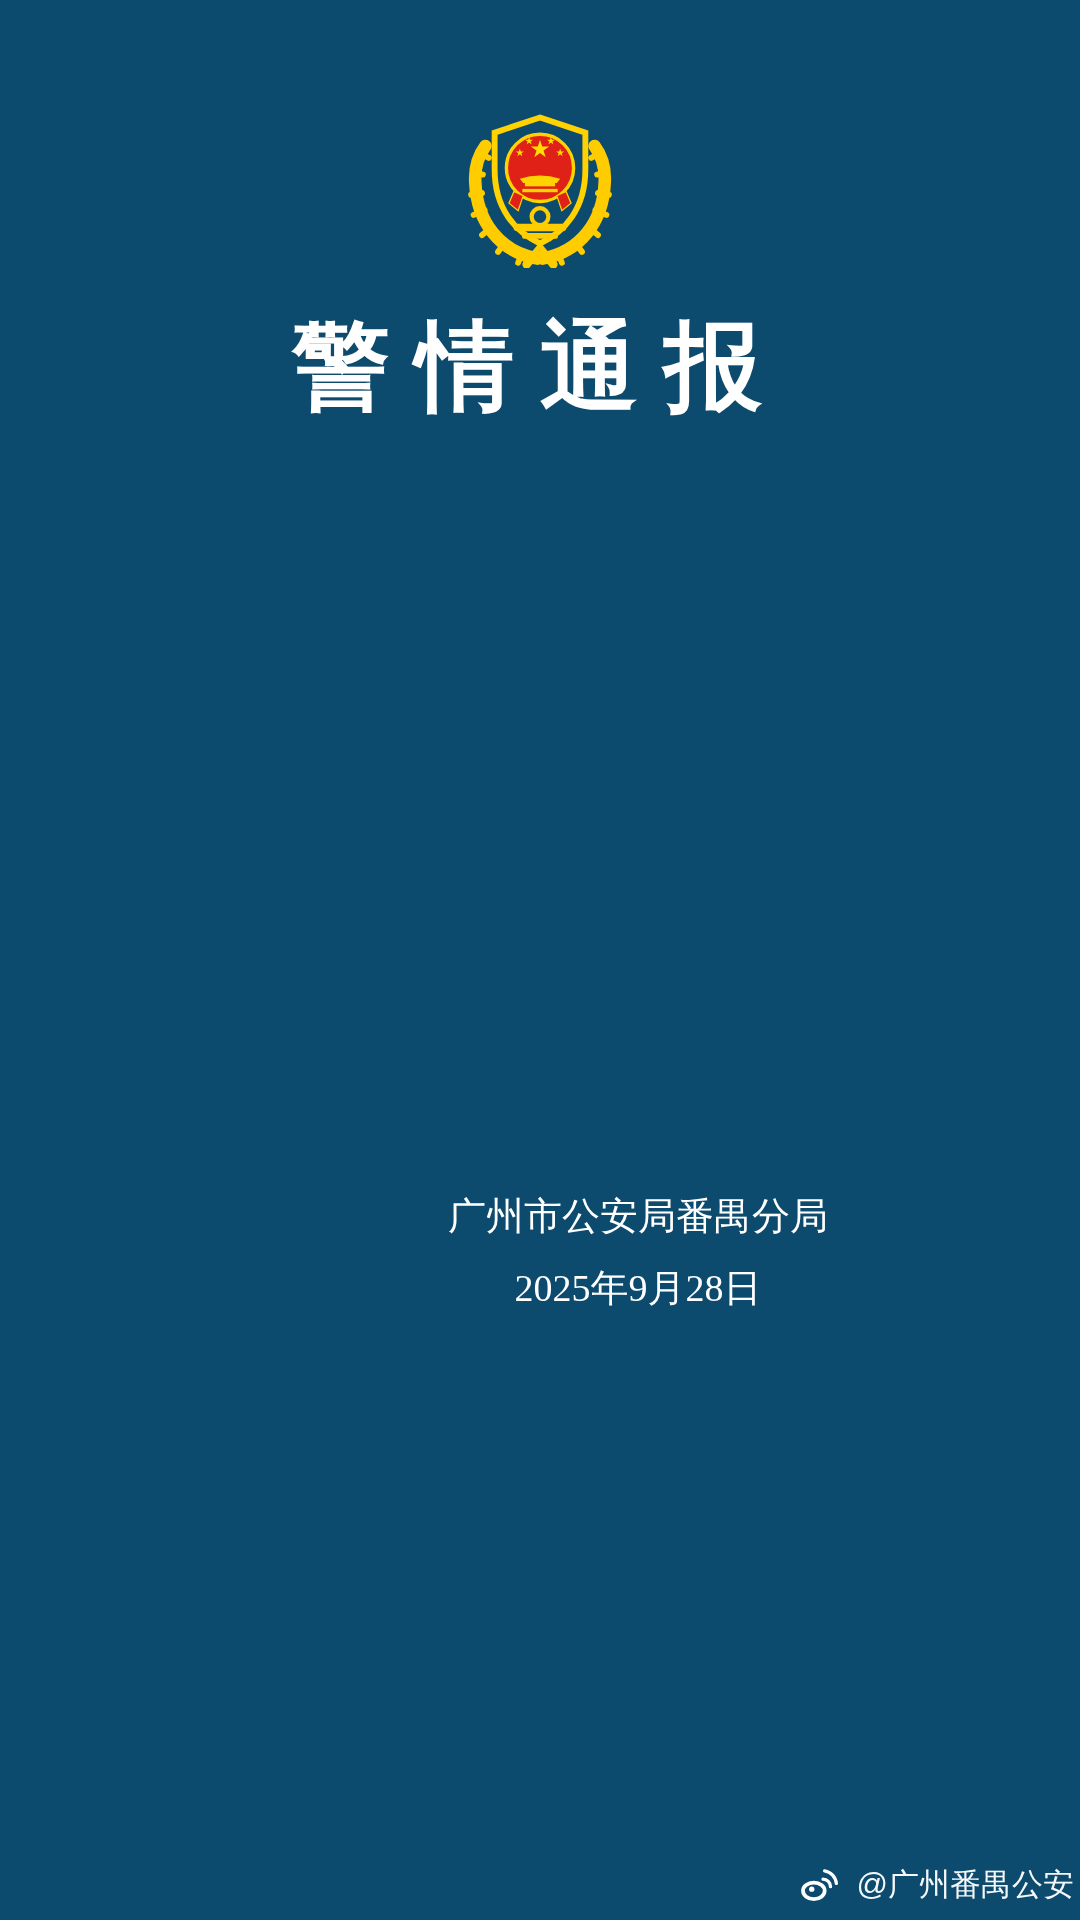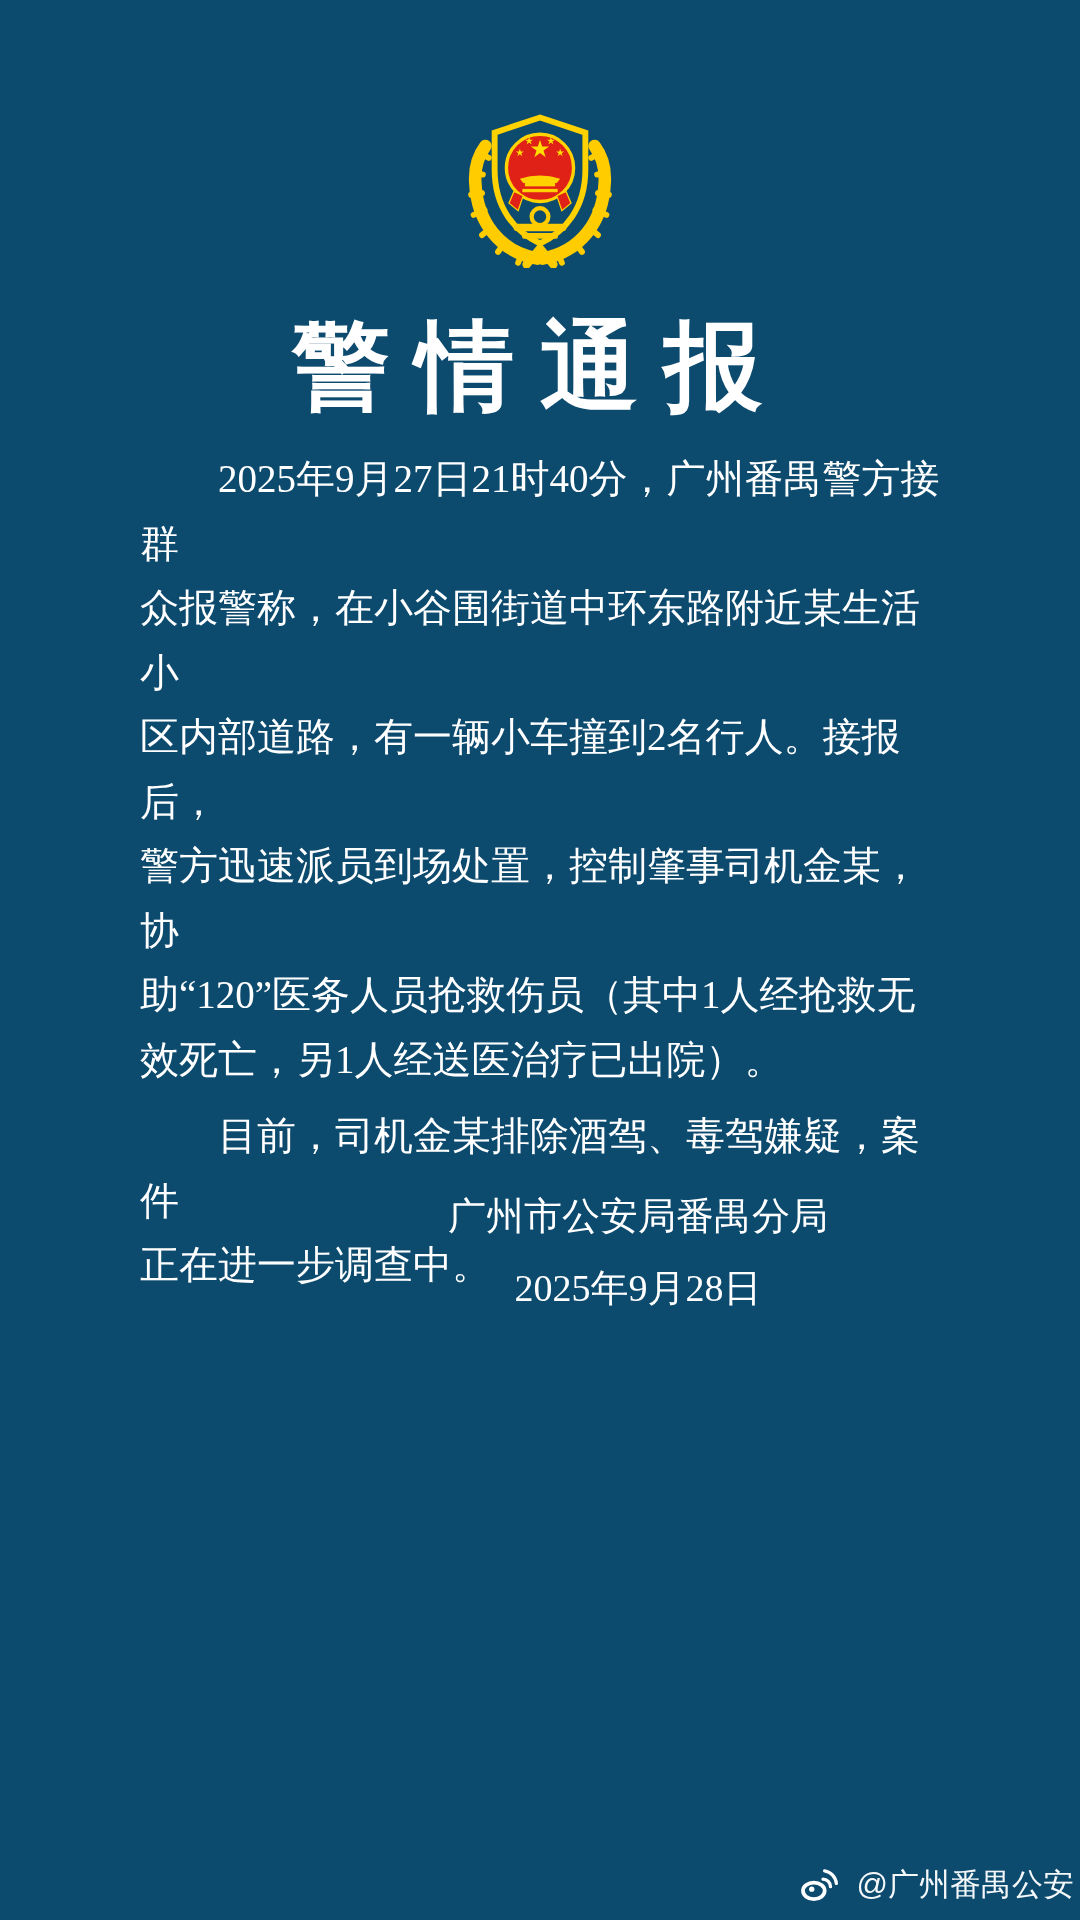--- a/index.html
+++ b/index.html
@@ -121,30 +121,20 @@
 
     <g stroke="#FFCC00" fill="none">
       <circle cx="100" cy="140" r="10" stroke-width="5"></circle>
       <path d="M73,153 L127,153" stroke-width="9" stroke-linecap="round"></path>
       <path d="M82,163 L118,163" stroke-width="7" stroke-linecap="round"></path>
     </g>
   </svg>
 
   <div class="title">警情通报</div>
 
-  <div class="body-text">
-    <p>2025年9月27日21时40分，广州番禺警方接群
-众报警称，在小谷围街道中环东路附近某生活小
-区内部道路，有一辆小车撞到2名行人。接报后，
-警方迅速派员到场处置，控制肇事司机金某，协
-助“120”医务人员抢救伤员（其中1人经抢救无
-效死亡，另1人经送医治疗已出院）。</p>
-    <p>目前，司机金某排除酒驾、毒驾嫌疑，案件
-正在进一步调查中。</p>
-  </div>
 
   <div class="signature">
     <div>广州市公安局番禺分局</div>
     <div>2025年9月28日</div>
   </div>
 
   <div class="watermark">
     <svg width="40" height="40" viewBox="0 0 48 48" xmlns="http://www.w3.org/2000/svg" aria-hidden="true">
       <ellipse cx="19" cy="31" rx="13" ry="10" fill="none" stroke="#ffffff" stroke-width="4.5"></ellipse>
       <circle cx="16.5" cy="29" r="3.2" fill="#ffffff"></circle>

